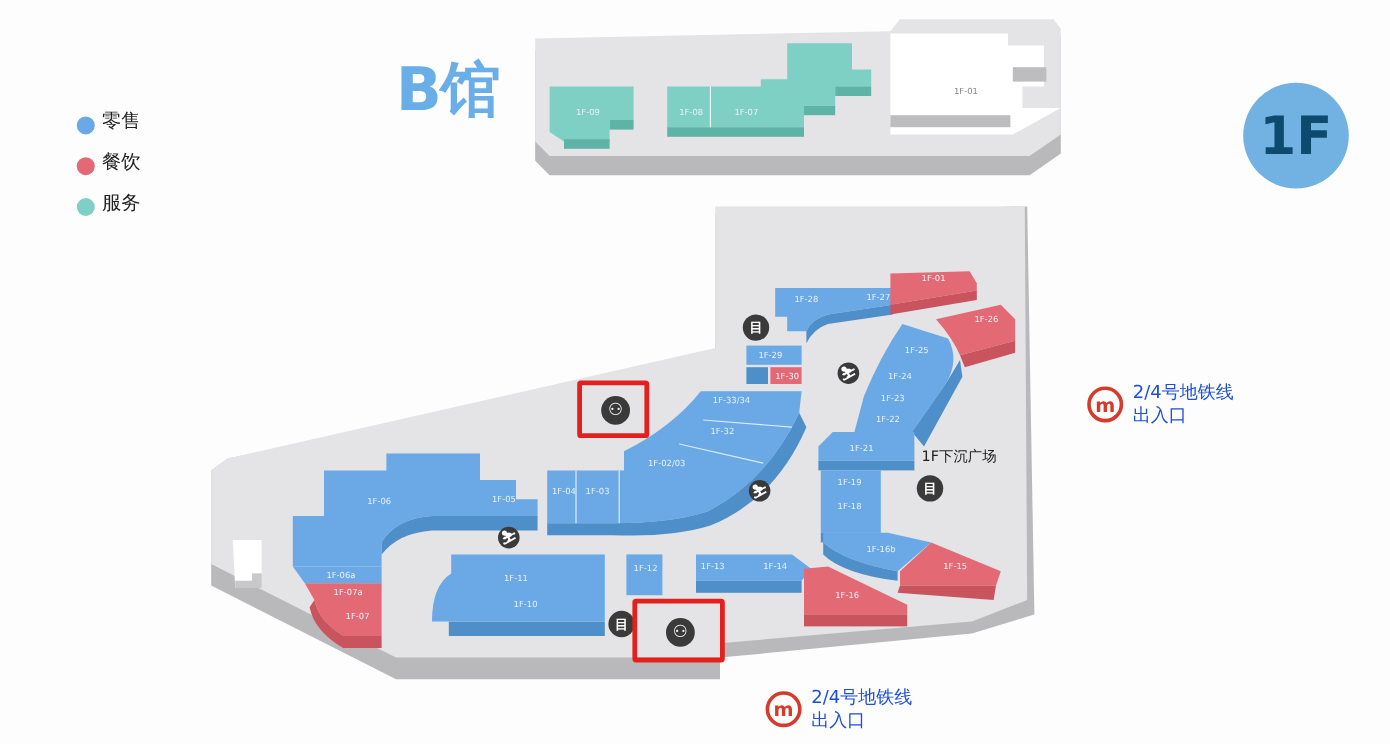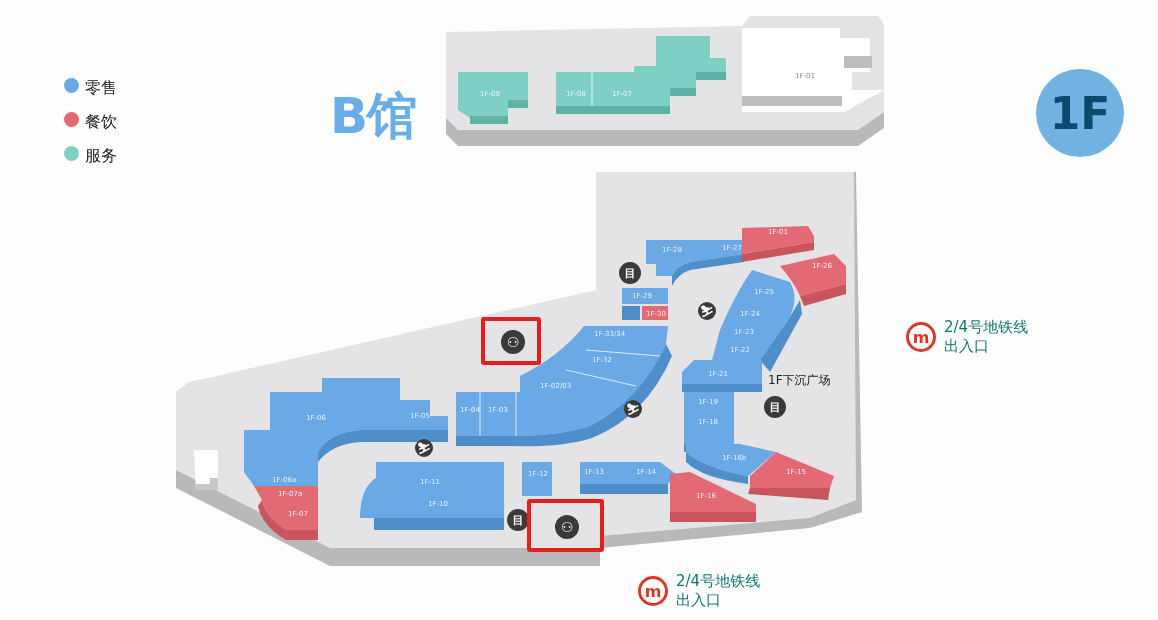--- a/index.html
+++ b/index.html
@@ -1,25 +1,25 @@
 <!DOCTYPE html>
 <html><head>
 <meta charset="utf-8">
 <style>
   html,body{margin:0;padding:0;background:#fdfdfd;}
   body{width:1158px;height:620px;position:relative;overflow:hidden;font-family:"DejaVu Sans","Liberation Sans",sans-serif;}
   .legend{position:absolute;left:64px;top:78px;}
-  .legend-item{display:flex;align-items:flex-start;height:34px;font-size:16px;color:#222;}
+  .legend-item{display:flex;align-items:flex-end;height:34px;font-size:16px;color:#222;}
   .dot{width:15px;height:15px;border-radius:50%;margin-right:6px;}
-  .hall-title{position:absolute;left:330px;top:42px;font-size:50px;font-weight:bold;color:#6aaee8;letter-spacing:-1px;margin-top:41px;}
+  .hall-title{position:absolute;left:330px;top:42px;font-size:50px;font-weight:bold;color:#6aaee8;letter-spacing:-1px;}
   .floor-badge{position:absolute;left:1036px;top:69px;width:88px;height:88px;border-radius:50%;background:#72b2e3;color:#0c4a6e;font-size:44px;font-weight:bold;display:flex;align-items:center;justify-content:center;}
   svg.map{position:absolute;left:0;top:0;}
   .metro{position:absolute;display:flex;align-items:center;}
   .metro-logo{width:30px;height:30px;border-radius:50%;border:3px solid #d63a2a;box-sizing:border-box;display:flex;align-items:center;justify-content:center;color:#d63a2a;font-weight:bold;font-size:16px;margin-right:8px;}
-  .metro-text{font-size:15px;color:#0f766e;line-height:19px;}
+  .metro-text{font-size:15px;color:#1d4ed8;line-height:19px;}
   .plaza-label{position:absolute;left:768px;top:372px;font-size:12px;color:#222;}
   .hl-box{position:absolute;border:4px solid #e4201e;border-radius:3px;box-sizing:border-box;}
   .icon-circle{position:absolute;border-radius:50%;background:#3a3a3a;color:#fff;display:flex;align-items:center;justify-content:center;font-size:11px;font-weight:bold;}
   .shop-label{font-family:"DejaVu Sans",sans-serif;font-size:7px;fill:#e8f2fb;}
 </style>
 </head>
 <body>
 
 <div class="legend">
   <div class="legend-item">

